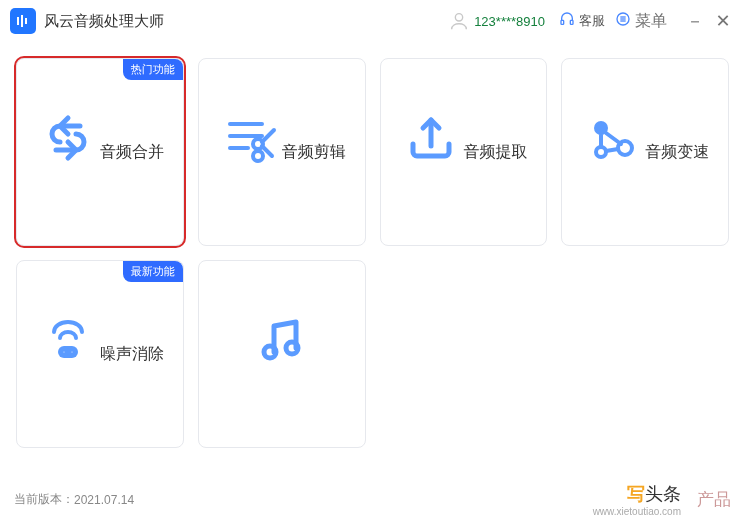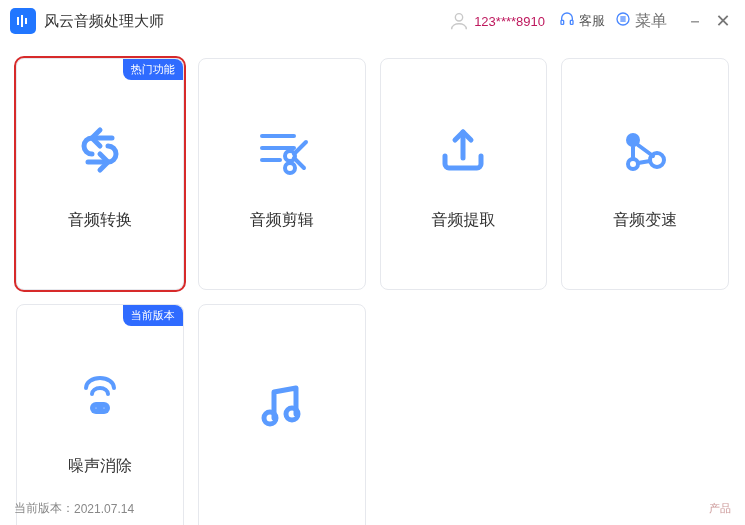--- a/index.html
+++ b/index.html
@@ -34,21 +34,21 @@
       font-weight: 500;
     }
     .spacer { flex: 1; }
     .avatar {
       width: 22px;
       height: 22px;
       margin-right: 4px;
     }
     .phone {
       font-size: 13px;
-      color: #be185d;
+      color: #15803d;
       margin-right: 14px;
     }
     .headset-icon {
       margin-right: 4px;
     }
     .kefu {
       font-size: 13px;
       color: #555;
       margin-right: 10px;
     }
@@ -72,26 +72,26 @@
       margin-left: 4px;
     }
     .grid {
       display: grid;
       grid-template-columns: repeat(4, 1fr);
       gap: 14px;
       padding: 16px;
     }
     .card {
       position: relative;
-      height: 232px;
+      height: 188px;
       border: 1px solid #e6e8ed;
       border-radius: 8px;
       background: #fff;
       display: flex;
-      flex-direction: column;
+      flex-direction: row;
       align-items: center;
       justify-content: center;
       cursor: pointer;
     }
     .card.highlight {
       outline: 2px solid #d72a2a;
       outline-offset: 0;
     }
     .badge {
       position: absolute;
@@ -131,21 +131,21 @@
       flex-direction: column;
       align-items: flex-end;
       color: #999;
     }
     .wm-top {
       font-size: 18px;
       color: #333;
     }
     .wm-top .orange { color: #f5a623; font-weight: bold; }
     .wm-url { font-size: 10px; color: #aaa; }
-    .product-link { font-size: 11px; color: #c99; margin-left: 16px; }
+    .product-link { font-size: 17px; color: #c99; margin-left: 16px; }
   </style>
 </head>
 <body>
 
 <div class="titlebar">
   <div class="app-logo">
     <svg width="16" height="16" viewBox="0 0 16 16">
         <rect x="2" y="4" width="2" height="8" fill="#fff"></rect>
         <rect x="6" y="2" width="2" height="12" fill="#fff"></rect>
         <rect x="10" y="5" width="2" height="6" fill="#fff"></rect>
@@ -186,21 +186,21 @@
   <div class="card highlight">
     <div class="badge">热门功能</div>
     <div class="card-icon">
       <svg width="64" height="64" viewBox="0 0 64 64" fill="none" stroke="#5b9bff" stroke-width="5" stroke-linecap="round" stroke-linejoin="round">
           <path d="M44 20H24a8 8 0 000 16"></path>
           <path d="M20 44h20a8 8 0 000-16"></path>
           <polyline points="32 12 24 20 32 28"></polyline>
           <polyline points="32 52 40 44 32 36"></polyline>
         </svg>
     </div>
-    <div class="card-label">音频转换</div>
+    <div class="card-label">音频合并</div>
   </div>
 
   <div class="card">
     <div class="card-icon">
       <svg width="64" height="64" viewBox="0 0 64 64" fill="none" stroke="#5b9bff" stroke-width="4" stroke-linecap="round">
           <line x1="12" y1="18" x2="44" y2="18"></line>
           <line x1="12" y1="30" x2="44" y2="30"></line>
           <line x1="12" y1="42" x2="30" y2="42"></line>
           <circle cx="40" cy="38" r="5"></circle>
           <circle cx="40" cy="50" r="5"></circle>
@@ -235,21 +235,21 @@
           <line x1="23" y1="42" x2="38" y2="42" opacity="0"></line>
           <line x1="20" y1="29" x2="20" y2="41"></line>
           <line x1="25" y1="45" x2="37" y2="43"></line>
         </svg>
     </div>
     <div class="card-label">音频变速</div>
   </div>
 
 
   <div class="card">
-    <div class="badge">当前版本</div>
+    <div class="badge">最新功能</div>
     <div class="card-icon">
       <svg width="64" height="64" viewBox="0 0 64 64" fill="none" stroke="#5b9bff" stroke-width="4" stroke-linecap="round">
           <path d="M18 24a14 10 0 0128 0"></path>
           <path d="M24 30a8 6 0 0116 0"></path>
           <rect x="22" y="38" width="20" height="12" rx="6" fill="#5b9bff" stroke="none"></rect>
           <circle cx="28" cy="44" r="2.5" fill="#fff"></circle>
           <circle cx="36" cy="44" r="2.5" fill="#fff"></circle>
         </svg>
     </div>
     <div class="card-label">噪声消除</div>
@@ -264,14 +264,20 @@
         </svg>
     </div>
   </div>
 
 </div>
 
 <div class="footer">
   <span>当前版本：</span>
   <span>2021.07.14</span>
   <div class="spacer"></div>
+  <div class="wm-logo">
+    <div class="wm-top">
+      <span class="orange">写</span><span>头条</span>
+    </div>
+    <div class="wm-url">www.xietoutiao.com</div>
+  </div>
   <span class="product-link">产品</span>
 </div>
 
 </body></html>

